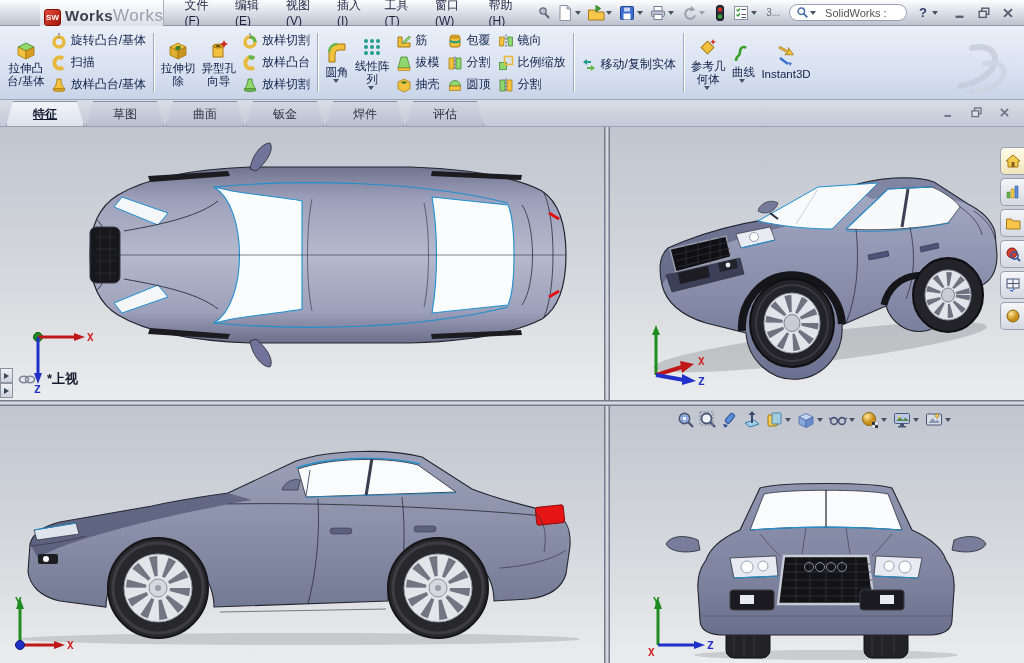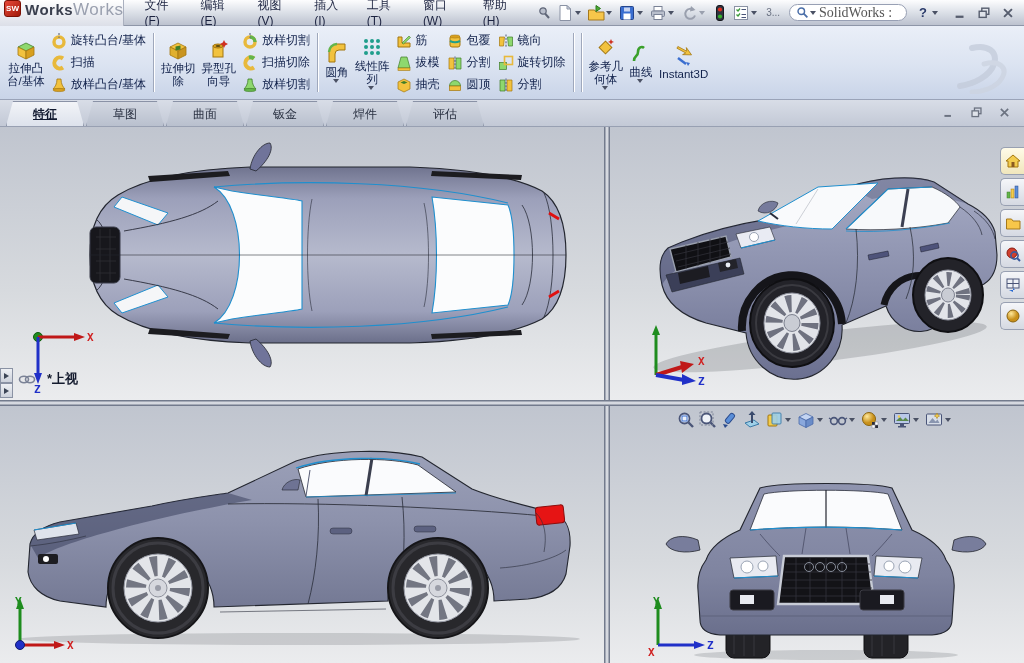--- a/index.html
+++ b/index.html
@@ -1,33 +1,33 @@
 <!DOCTYPE html>
 <html><head>
 <meta charset="utf-8">
 <style>
   * { margin:0; padding:0; box-sizing:border-box; }
   html,body { width:1024px; height:663px; overflow:hidden; font-family:"Liberation Sans", sans-serif; }
   .app { width:1024px; height:663px; background:#c6cad2; position:relative; }
 
   
   .titlebar { height:26px; display:flex; align-items:center; background:linear-gradient(180deg,#fdfdfe 0%,#dfe3ea 45%,#bcc2cf 100%); border-bottom:1px solid #8e96a8; }
-  .logo { height:26px; width:128px; display:flex; align-items:flex-start; gap:4px; padding-left:4px; background:linear-gradient(180deg,#ffffff,#dcdfe8); border-right:1px solid #aab0bf; }
+  .logo { height:26px; width:128px; display:flex; align-items:flex-end; gap:4px; padding-left:4px; background:linear-gradient(180deg,#ffffff,#dcdfe8); border-right:1px solid #aab0bf;margin-left:40px; }
   .logo-cube { width:17px; height:17px; border-radius:3px; background:linear-gradient(135deg,#e84a3a,#a01808); color:#fff; font-size:8px; font-weight:bold; display:flex; align-items:center; justify-content:center; border:1px solid #7c1004; }
   .app-bold { font-weight:bold; color:#3a3f4e; font-size:15px; letter-spacing:.5px; }
   .app-light { color:#9aa0af; font-size:17px; letter-spacing:.5px; }
   .menus { display:flex; margin-left:10px; }
   .menu { font-size:12px; color:#1c2340; padding:4px 10px; cursor:default; }
   .qa { display:flex; align-items:center; margin-left:4px; gap:1px; flex:1; }
   .qbtn { display:flex; align-items:center; padding:1px 1px; }
   .caret { width:0; height:0; border-left:3px solid transparent; border-right:3px solid transparent; border-top:4px solid #4a5164; margin:0 3px 0 1px; }
   .caret.dim { border-top-color:#9aa0ae; }
   .overflow { font-size:10px; color:#6a7182; margin:0 4px; }
   .search { display:flex; align-items:center; width:118px; height:17px; background:#fff; border:1px solid #98a0b4; border-radius:9px; padding:0 6px; margin-left:4px; }
-  .search span.txt { font-size:14px; color:#555; margin-left:0;font-family:Liberation Serif, serif; }
+  .search span.txt { font-size:11px; color:#555; margin-left:6px; }
   .help { font-size:13px; font-weight:bold; color:#2a3a6a; padding:0 3px; margin-left:8px; }
   .winbtns { display:flex; margin-left:6px; margin-right:4px; }
   .winbtn { width:24px; height:19px; display:flex; align-items:center; justify-content:center; }
   
   .cmdbar { height:74px; background:linear-gradient(180deg,#eaeff8 0%,#dbe3f1 55%,#c9d4e8 100%); border-bottom:1px solid #9aa3b8; display:flex; align-items:stretch; padding:2px 0 2px 4px; position:relative; }
   .grp { display:flex; align-items:center; }
   .sep { width:2px; margin:5px 3px; background:linear-gradient(90deg,#9fa8bc 50%,#ffffff 50%); }
   .bbtn { display:flex; flex-direction:column; align-items:center; justify-content:center; padding:2px 3px; font-size:11.5px; line-height:13px; color:#10204a; text-align:center; white-space:nowrap; }
   .vcol { display:flex; flex-direction:column; justify-content:center; }
   .vcol.top { justify-content:flex-start; padding-top:4px; }
@@ -239,21 +239,21 @@
               <path d="M9 5a5 5 0 0 1 5 5" fill="none" stroke="#63b54a" stroke-width="3.4"></path>
               <line x1="9" y1="1" x2="9" y2="6" stroke="#6a7182" stroke-dasharray="2 1.4" stroke-width="1.2"></line>
             </svg>
           <span>放样切割</span>
         </div>
         <div class="sbtn">
           <svg class="i18" viewBox="0 0 18 18">
               <path d="M13 4.5a5.5 5.5 0 1 0 0 9" fill="none" stroke="#e8b93c" stroke-width="4"></path>
               <path d="M13 4.5a5.5 5.5 0 0 0-5-1" fill="none" stroke="#63b54a" stroke-width="4"></path>
             </svg>
-          <span>扫描切除</span>
+          <span>放样凸台</span>
         </div>
         <div class="sbtn">
           <svg class="i18" viewBox="0 0 18 18">
               <path d="M7 3h4c0 5 2 8 4 10H3c2-2 4-5 4-10z" fill="#8ed86e" stroke="#3f7d28" stroke-width=".8"></path>
               <ellipse cx="9" cy="14" rx="6" ry="1.6" fill="#63b54a" stroke="#3f7d28" stroke-width=".6"></ellipse>
             </svg>
           <span>放样切割</span>
         </div>
       </div>
     </div>
@@ -340,33 +340,44 @@
               <path d="M15.5 5h-5l1 9h4z" fill="#8ed86e" stroke="#3f7d28" stroke-width=".7"></path>
               <line x1="9" y1="2.5" x2="9" y2="16" stroke="#4a5578" stroke-dasharray="2 1.4"></line>
             </svg>
           <span>镜向</span>
         </div>
         <div class="sbtn">
           <svg class="i18" viewBox="0 0 18 18">
               <rect x="2.5" y="8.5" width="7" height="7" fill="#8ed86e" stroke="#3f7d28" stroke-width=".7"></rect>
               <rect x="7.5" y="2.5" width="8" height="8" fill="none" stroke="#e8b93c" stroke-width="1.6"></rect>
             </svg>
-          <span>旋转切除</span>
+          <span>比例缩放</span>
         </div>
         <div class="sbtn">
           <svg class="i18" viewBox="0 0 18 18">
               <path d="M3 4h5v11H3z" fill="#8ed86e" stroke="#3f7d28" stroke-width=".7"></path>
               <path d="M10 4h5v11h-5z" fill="#f2c23e" stroke="#a3770f" stroke-width=".7"></path>
               <line x1="9" y1="2.5" x2="9" y2="16" stroke="#4a5578" stroke-dasharray="2 1.4"></line>
             </svg>
           <span>分割</span>
         </div>
       </div>
     </div>
     <div class="sep"></div>
+    <div class="grp">
+      <div class="vcol top">
+        <div class="sbtn">
+          <svg class="i18" viewBox="0 0 18 18">
+              <path d="M3 6l4-3v2h4v2H7v2z" fill="#1f9e8c"></path>
+              <path d="M15 12l-4 3v-2H7v-2h4V9z" fill="#63b54a"></path>
+            </svg>
+          <span>移动/复制实体</span>
+        </div>
+      </div>
+    </div>
     <div class="sep"></div>
     <div class="grp">
       <div class="bbtn">
         <svg class="i24" viewBox="0 0 24 24">
             <rect x="7" y="7" width="9" height="9" transform="rotate(45 11.5 11.5)" fill="#f2c23e" stroke="#a3770f"></rect>
             <path d="M17 3l.9 2 2.1.9-2.1.9-.9 2-.9-2-2.1-.9 2.1-.9z" fill="#d03020"></path>
           </svg>
         <span>参考几</span>
         <span>何体</span>
         <span class="caret"></span>

